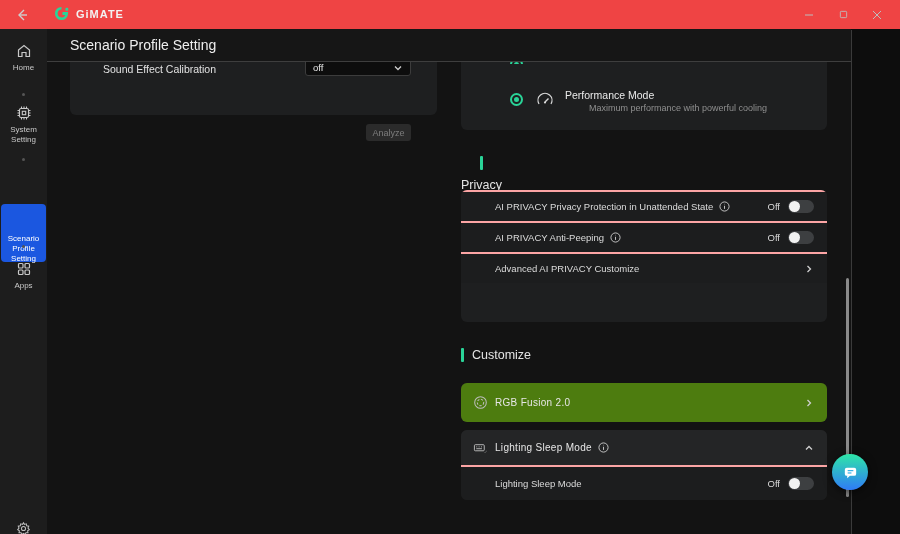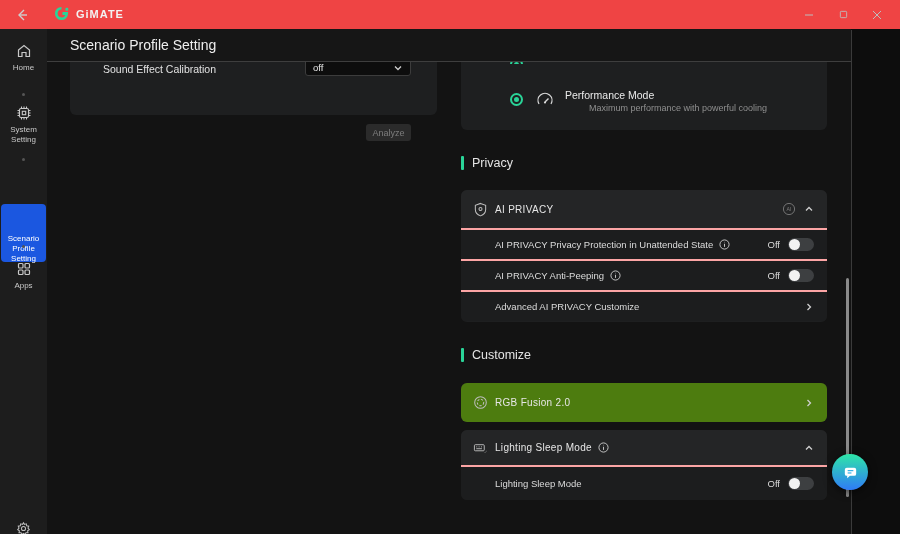--- a/index.html
+++ b/index.html
@@ -55,21 +55,21 @@
   #perf-radio { position:absolute; left:49px; top:31px; }
   #perf-gauge { position:absolute; left:75px; top:29px; width:18px; height:18px; color:#d8d8d8; }
   #perf-title { position:absolute; left:104px; top:27px; font-size:10.5px; color:#eaeaea; }
   #perf-sub { position:absolute; left:104px; top:41px; font-size:9px; color:#8f8f8f;margin-left:24px; }
 
   
   .section-header { position:absolute; display:flex; align-items:center; gap:8px; }
   .section-bar { width:3px; height:14px; background:#2ad498; border-radius:1px; }
   .section-title { font-size:12.5px; color:#e4e4e4; }
 
-  #privacy-header { left:414px; top:94px; }
+  #privacy-header { left:414px; top:94px;flex-direction:column; }
   #customize-header { left:414px; top:286px; }
 
   
   #privacy-card { left:414px; top:128px; width:366px; height:132px; overflow:hidden; }
   .card-head { position:relative; height:38px; background:#242526; display:flex; align-items:center; }
   .card-row { position:relative; height:31px; background:#1c1d1e; border-top:2px solid #fca5a5;
     display:flex; align-items:center; }
   .head-icon { position:absolute; left:12px; width:15px; height:15px; color:#bdbdbd; }
   .head-title { position:absolute; left:34px; font-size:10px; letter-spacing:.3px; color:#e6e6e6; }
   .row-label { position:absolute; left:34px; font-size:9.5px; color:#dcdcdc; display:flex; align-items:center; gap:6px; }
@@ -239,40 +239,20 @@
       <span id="perf-title">Performance Mode</span>
       <span id="perf-sub">Maximum performance with powerful cooling</span>
     </div>
 
     <div class="section-header" id="privacy-header">
       <div class="section-bar"></div>
       <span class="section-title">Privacy</span>
     </div>
 
     <div class="card" id="privacy-card">
-      <div class="card-head">
-        <span class="head-icon">
-          <svg viewBox="0 0 16 16" fill="none" stroke="currentColor" stroke-width="1.1">
-              <path d="M8 1.5 L13.5 3.5 V8 C13.5 11.5 11 13.7 8 14.8 C5 13.7 2.5 11.5 2.5 8 V3.5 Z"></path>
-              <circle cx="8" cy="7.5" r="1.6"></circle>
-            </svg>
-        </span>
-        <span class="head-title">AI PRIVACY</span>
-        <div class="right-ctrls">
-          <span class="ai-badge">
-            <svg viewBox="0 0 14 14" fill="none" stroke="currentColor" stroke-width="0.9">
-                <circle cx="7" cy="7" r="5.6"></circle>
-                <text x="7" y="9.2" text-anchor="middle" font-size="5.2" fill="currentColor" stroke="none" font-family="Liberation Sans, sans-serif">AI</text>
-              </svg>
-          </span>
-          <svg class="chev" viewBox="0 0 10 10" fill="none" stroke="currentColor" stroke-width="1.3">
-              <path d="M2 6.5 L5 3.5 L8 6.5"></path>
-            </svg>
-        </div>
-      </div>
       <div class="card-row">
         <span class="row-label">
           <span>AI PRIVACY Privacy Protection in Unattended State</span>
           <svg class="info-ic" viewBox="0 0 12 12" fill="none" stroke="currentColor" stroke-width="1">
               <circle cx="6" cy="6" r="5"></circle>
               <line x1="6" y1="5.2" x2="6" y2="8.6"></line>
               <circle cx="6" cy="3.4" r="0.5" fill="currentColor" stroke="none"></circle>
             </svg>
         </span>
         <div class="right-ctrls">

